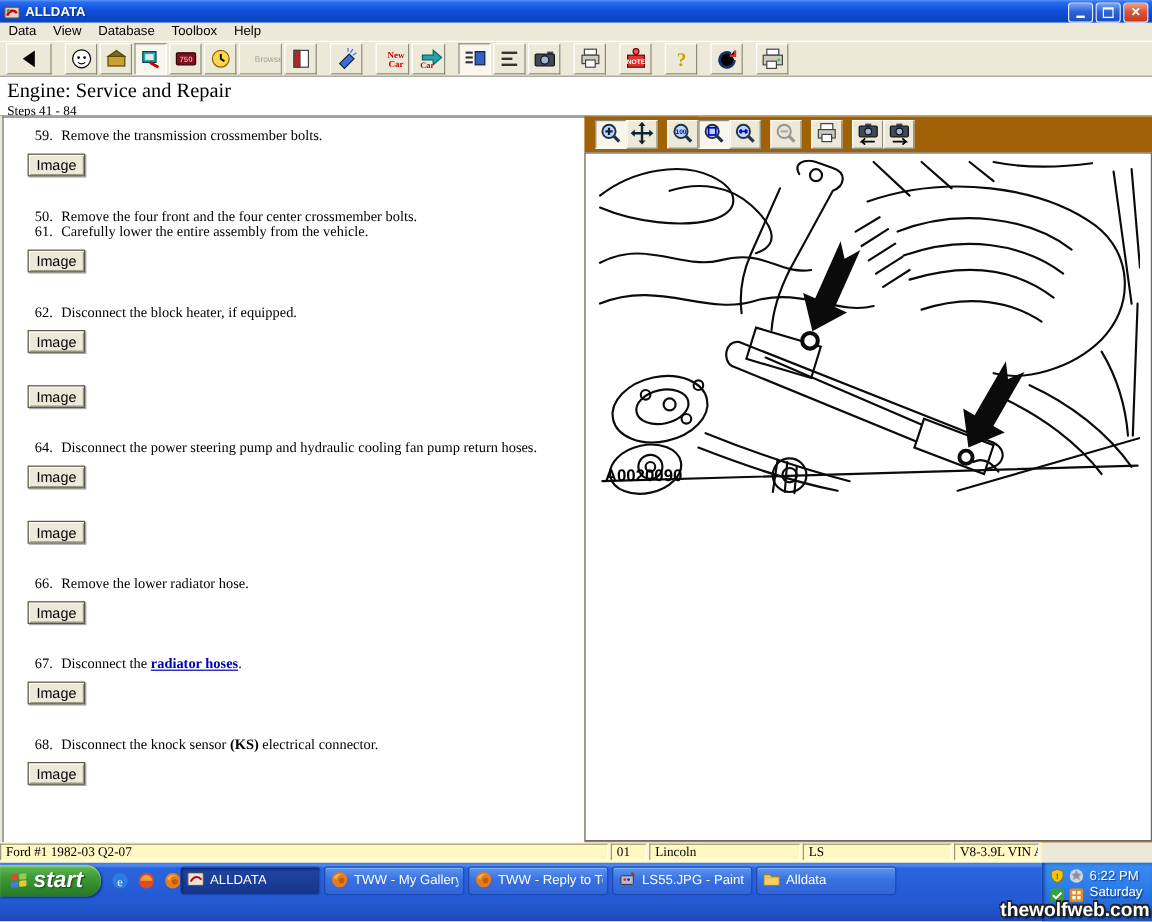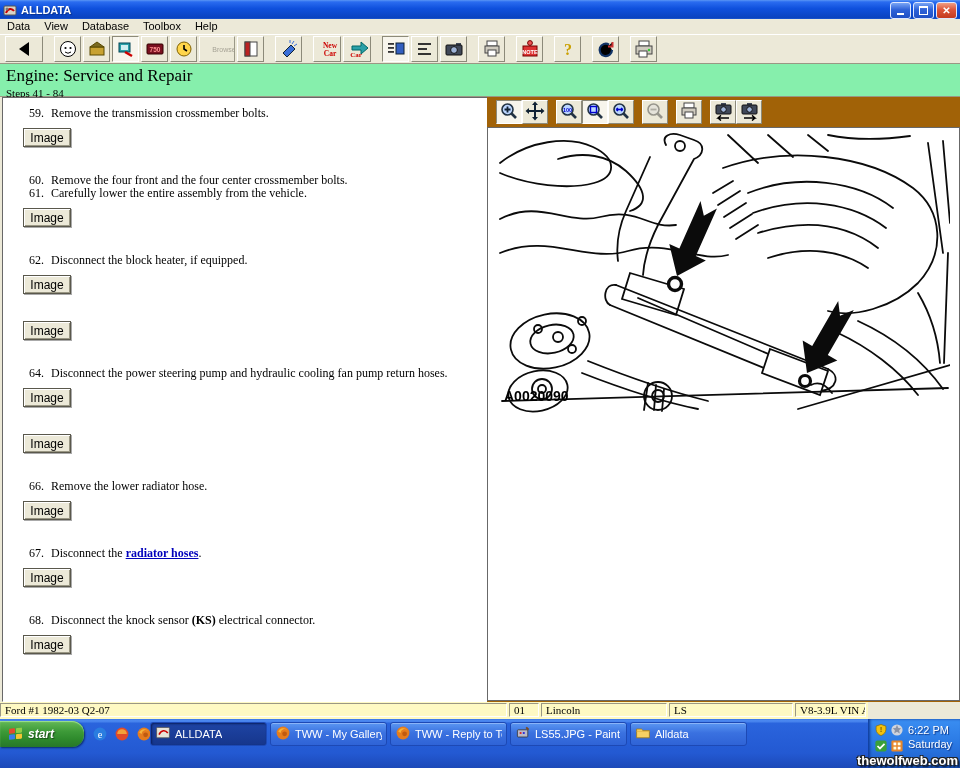--- a/index.html
+++ b/index.html
@@ -26,21 +26,21 @@
   .toolbar{position:absolute;left:0;top:34px;width:960px;height:29px;background:#ece9d8;
     border-top:1px solid #fff;display:flex;align-items:center;padding-left:4px;box-sizing:border-box;}
   .tbtn{height:26px;min-width:27px;margin:0 1px;background:#ece9d8;border:1px solid;
     border-color:#fff #8c8a7a #8c8a7a #fff;display:flex;align-items:center;justify-content:center;padding:0;}
   .tbtn.wide{min-width:38px;}
   .tbtn.toggled{border-color:#8c8a7a #fff #fff #8c8a7a;background:#f7f5ec;}
   .tbtn.disabled{opacity:.85;}
   .tgap{width:9px;height:1px;}
   .tbtn svg{display:block;}
   
-  .header{position:absolute;left:0;top:63px;width:960px;height:34px;background:#86efac;
+  .header{position:absolute;left:0;top:63px;width:960px;height:34px;background:#ffffff;
     border-top:1px solid #9a9784;box-sizing:border-box;padding:2px 0 0 6px;
     font-family:"Liberation Serif",serif;border-bottom:1px solid #9a9784;}
   .header .h-title{font-size:17px;color:#000;}
   .header .h-sub{font-size:11px;color:#000;margin-top:1px;}
   
   .content{position:absolute;left:0;top:97px;width:960px;height:605px;background:#ece9d8;}
   .left-pane{position:absolute;left:2px;top:0;width:580px;height:605px;background:#fff;
     border:1px solid;border-color:#686868 #fff #fff #686868;box-sizing:border-box;}
   .steps{position:absolute;left:0;top:0;right:16px;bottom:0;overflow:hidden;
     font-family:"Liberation Serif",serif;font-size:12px;color:#000;padding-top:9px;}
@@ -80,37 +80,37 @@
   .statusbar{position:absolute;left:0;top:702px;width:868px;height:17px;background:#fef9c3;
     display:flex;font-family:"Liberation Serif",serif;font-size:11px;color:#000;padding-top:1px;box-sizing:border-box;}
   .status-sec{border:1px solid;border-color:#9a9784 #fff #fff #9a9784;height:14px;line-height:13px;
     padding-left:4px;box-sizing:border-box;margin-right:2px;white-space:nowrap;overflow:hidden;}
   
   .taskbar{position:absolute;left:0;top:719px;width:960px;height:49px;
     background:linear-gradient(180deg,#3a77e8 0%,#4f8cf2 4%,#2a64dd 9%,#2359d2 70%,#1c49b8 100%);}
   .start-button{position:absolute;left:0;top:2px;width:84px;height:26px;border-radius:0 12px 12px 0;
     background:linear-gradient(180deg,#64b958 0%,#3d9a38 40%,#2e8a2c 70%,#27772a 100%);
     box-shadow:inset 0 1px 1px #9fe08f,1px 1px 2px #0a2a6a;display:flex;align-items:center;color:#fff;
-    font-size:12px;font-weight:bold;font-style:italic;text-shadow:1px 1px 1px #1a4a18;padding-left:8px;box-sizing:border-box;gap:4px;}
+    font-size:19px;font-weight:bold;font-style:italic;text-shadow:1px 1px 1px #1a4a18;padding-left:8px;box-sizing:border-box;gap:4px;}
   .quick-launch{position:absolute;left:92px;top:5px;display:flex;gap:6px;align-items:center;}
   .ql-icon{width:16px;height:16px;display:block;}
   .ql-div{width:2px;height:20px;margin:0 2px;background:linear-gradient(90deg,#1c49b8,#5a8cee);}
   .tasks{position:absolute;left:150px;top:3px;display:flex;gap:3px;}
   .task{width:117px;height:24px;border-radius:3px;border:1px solid #1d49b5;box-sizing:border-box;
     background:linear-gradient(180deg,#5b97f2,#3a71e0 45%,#2f63d6);display:flex;align-items:center;gap:4px;
     color:#fff;font-size:11px;padding:0 4px;box-shadow:inset 0 1px 0 #8ab4f8;}
   .task.active{background:linear-gradient(180deg,#1e44a4,#16368c);box-shadow:inset 1px 1px 2px #0a1f5e;}
   .task .tlabel{white-space:nowrap;overflow:hidden;}
   .task svg{flex:0 0 auto;}
   .tray{position:absolute;right:0;top:0;width:92px;height:49px;
     background:linear-gradient(180deg,#3a8ef2 0%,#2a79e4 50%,#1d5cc8 100%);
     box-shadow:inset 2px 0 3px #0f3a9a;display:flex;padding:4px 2px 0 6px;box-sizing:border-box;gap:4px;}
   .tray-icons{display:grid;grid-template-columns:14px 14px;grid-auto-rows:14px;gap:2px;}
   .tray-clock{color:#fff;font-size:11px;line-height:14px;text-shadow:1px 1px 1px #123a8a;}
-  .watermark{position:absolute;right:2px;bottom:0;font-size:13px;font-weight:bold;color:#fff;
+  .watermark{position:absolute;right:2px;bottom:0;font-size:16px;font-weight:bold;color:#fff;
     text-shadow:-1px -1px 0 #222,1px -1px 0 #222,-1px 1px 0 #222,2px 2px 2px #000;}
 </style>
 </head>
 <body>
 
 <div class="screen">
 
   <div>
     <div class="titlebar">
       <span class="app-icon">
@@ -318,21 +318,21 @@
         <div class="steps" id="steps">
             <div class="step-group">
               <div class="step-line">
                 <span class="step-num">59.</span>
                 <span class="step-text"><span>Remove the transmission crossmember bolts.</span></span>
               </div>
               <button class="image-button">Image</button>
             </div>
             <div class="step-group">
               <div class="step-line">
-                <span class="step-num">60.</span>
+                <span class="step-num">50.</span>
                 <span class="step-text"><span>Remove the four front and the four center crossmember bolts.</span></span>
               </div>
               <div class="step-line">
                 <span class="step-num">61.</span>
                 <span class="step-text"><span>Carefully lower the entire assembly from the vehicle.</span></span>
               </div>
               <button class="image-button">Image</button>
             </div>
             <div class="step-group">
               <div class="step-line">

